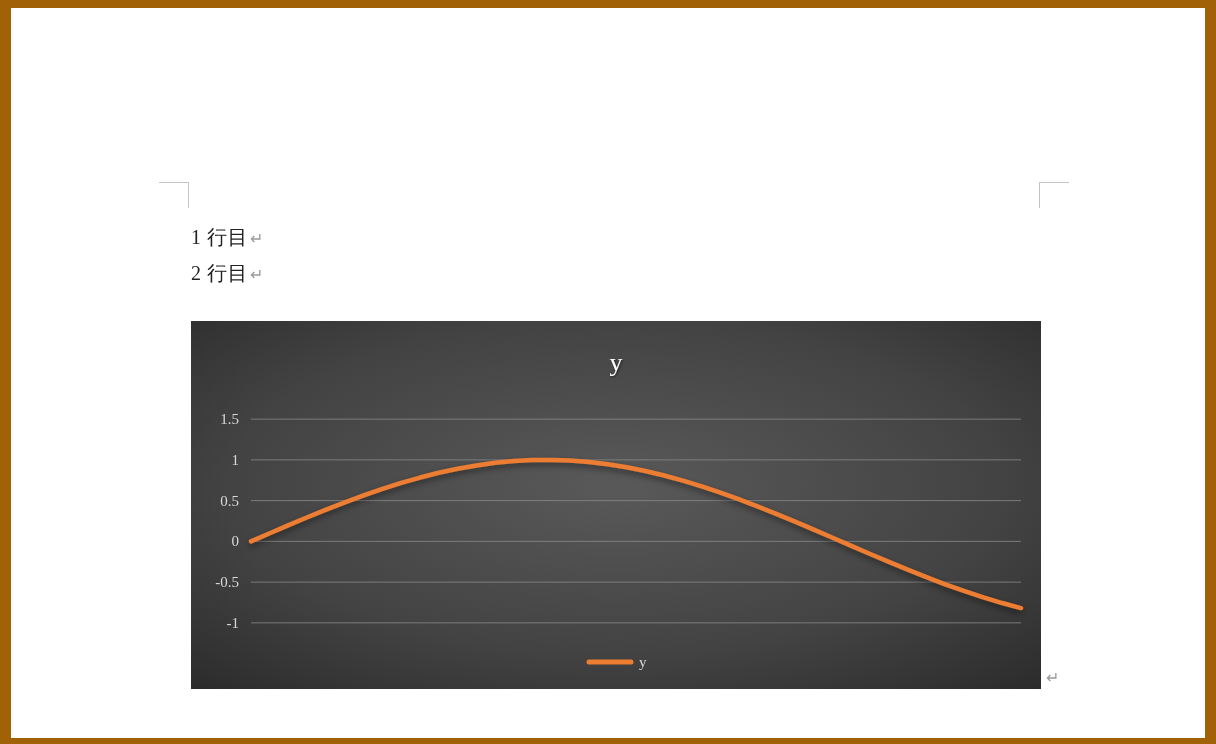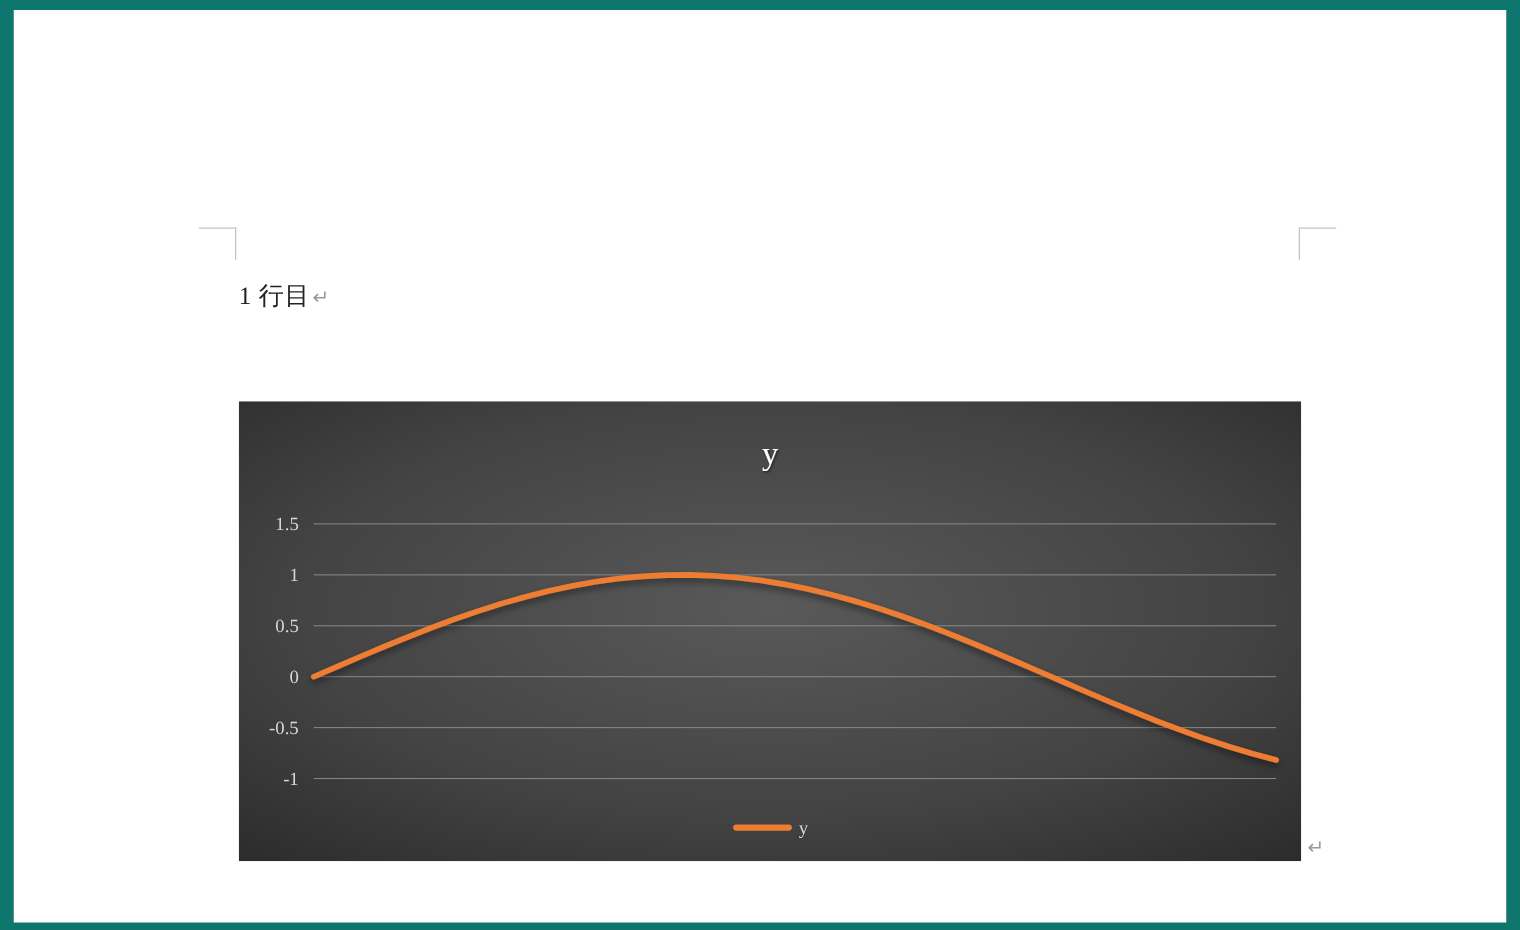--- a/index.html
+++ b/index.html
@@ -8,21 +8,21 @@
     background: #ededed;
     font-family: "Yu Mincho", "MS Mincho", "Hiragino Mincho ProN", serif;
     width: 1216px;
     height: 744px;
     overflow: hidden;
   }
   .viewport {
     width: 1216px;
     height: 744px;
     position: relative;
-    background: #0f766e;
+    background: #a16207;
   }
   .page {
     position: absolute;
     left: 11px;
     top: 8px;
     width: 1194px;
     background: #ffffff;
     min-height: 730px;
     box-sizing: border-box;
   }
@@ -85,20 +85,23 @@
 
     <div class="margin-mark" style="left:1028px; top:174px;">
       <span class="v" style="left:0; top:0; height:26px;"></span>
       <span class="h" style="left:0; top:0; width:30px;"></span>
     </div>
 
     <div class="doc-content">
       <div class="doc-line">
         <span>1 行目</span><span class="pilcrow">↵</span>
       </div>
+      <div class="doc-line">
+        <span>2 行目</span><span class="pilcrow">↵</span>
+      </div>
     </div>
 
     <div class="chart-container">
       <svg class="chart-bg" viewBox="0 0 850 368">
         <defs>
           <radialGradient id="bgGrad" cx="50%" cy="45%" r="75%">
             <stop offset="0%" stop-color="#595959"></stop>
             <stop offset="60%" stop-color="#434343"></stop>
             <stop offset="100%" stop-color="#2b2b2b"></stop>
           </radialGradient>

